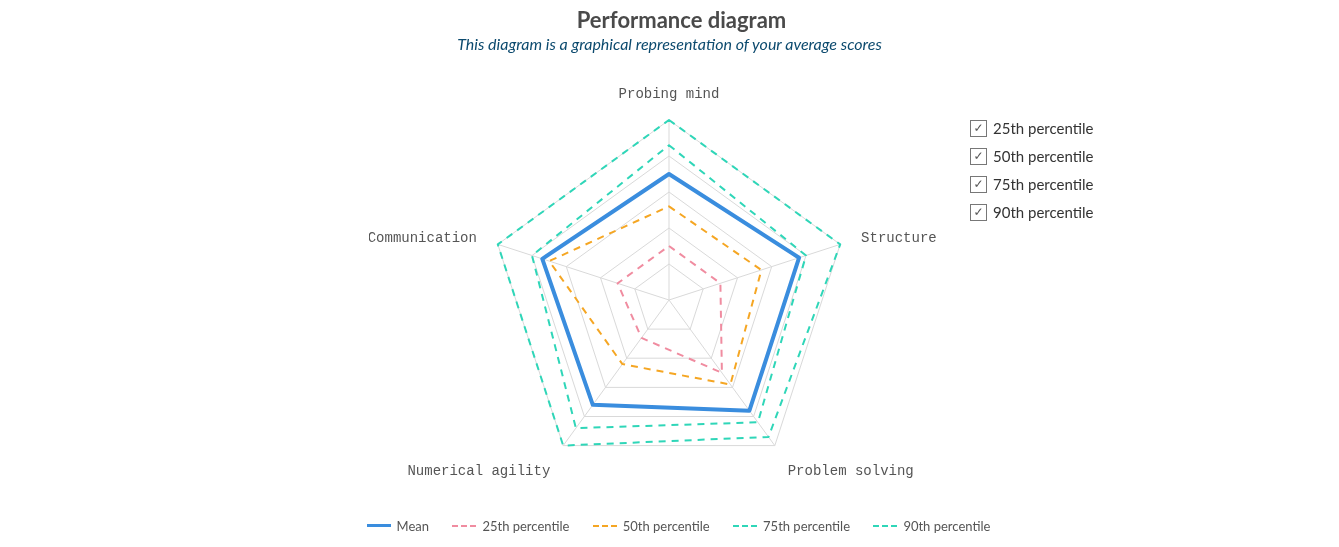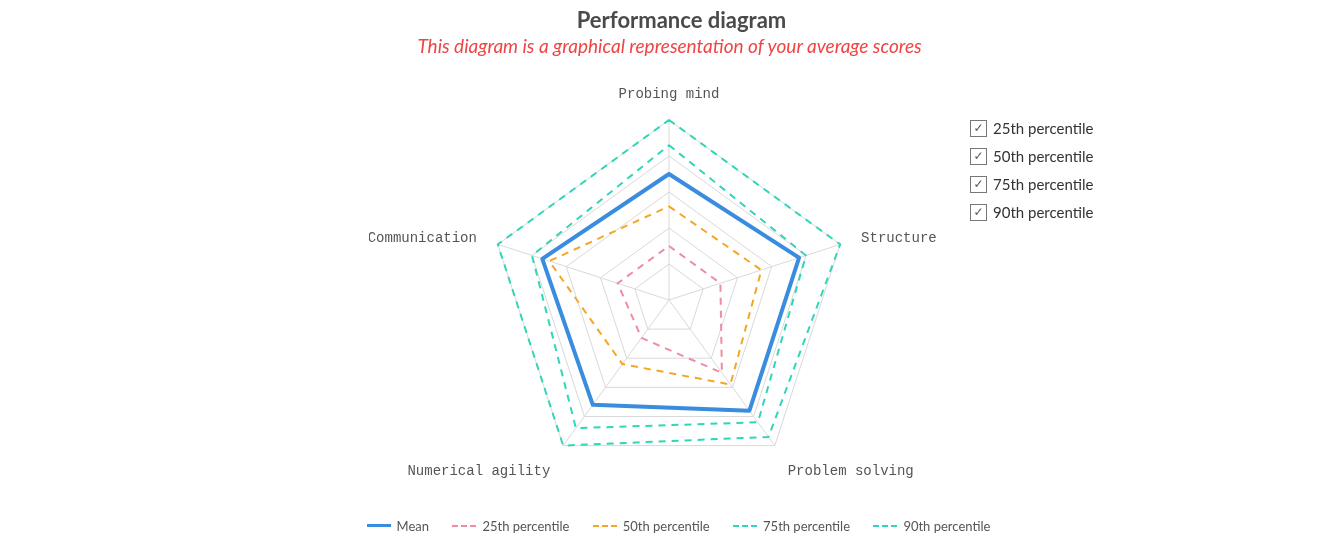--- a/index.html
+++ b/index.html
@@ -26,23 +26,23 @@
     font-size: 22px;
     font-weight: 700;
     color: #4a4a4a;
   }
   .subtitle {
     position: absolute;
     top: 34px;
     left: 0;
     width: 1339px;
     text-align: center;
-    font-size: 19px;
+    font-size: 16px;
     font-style: italic;
-    color: #ef4444;
+    color: #0c4a6e;
   }
   .chart-holder {
     position: absolute;
     top: 80px;
     left: 0;
     width: 1339px;
     height: 430px;
     font-family: Liberation Mono, monospace;
   }
   svg.radar {

